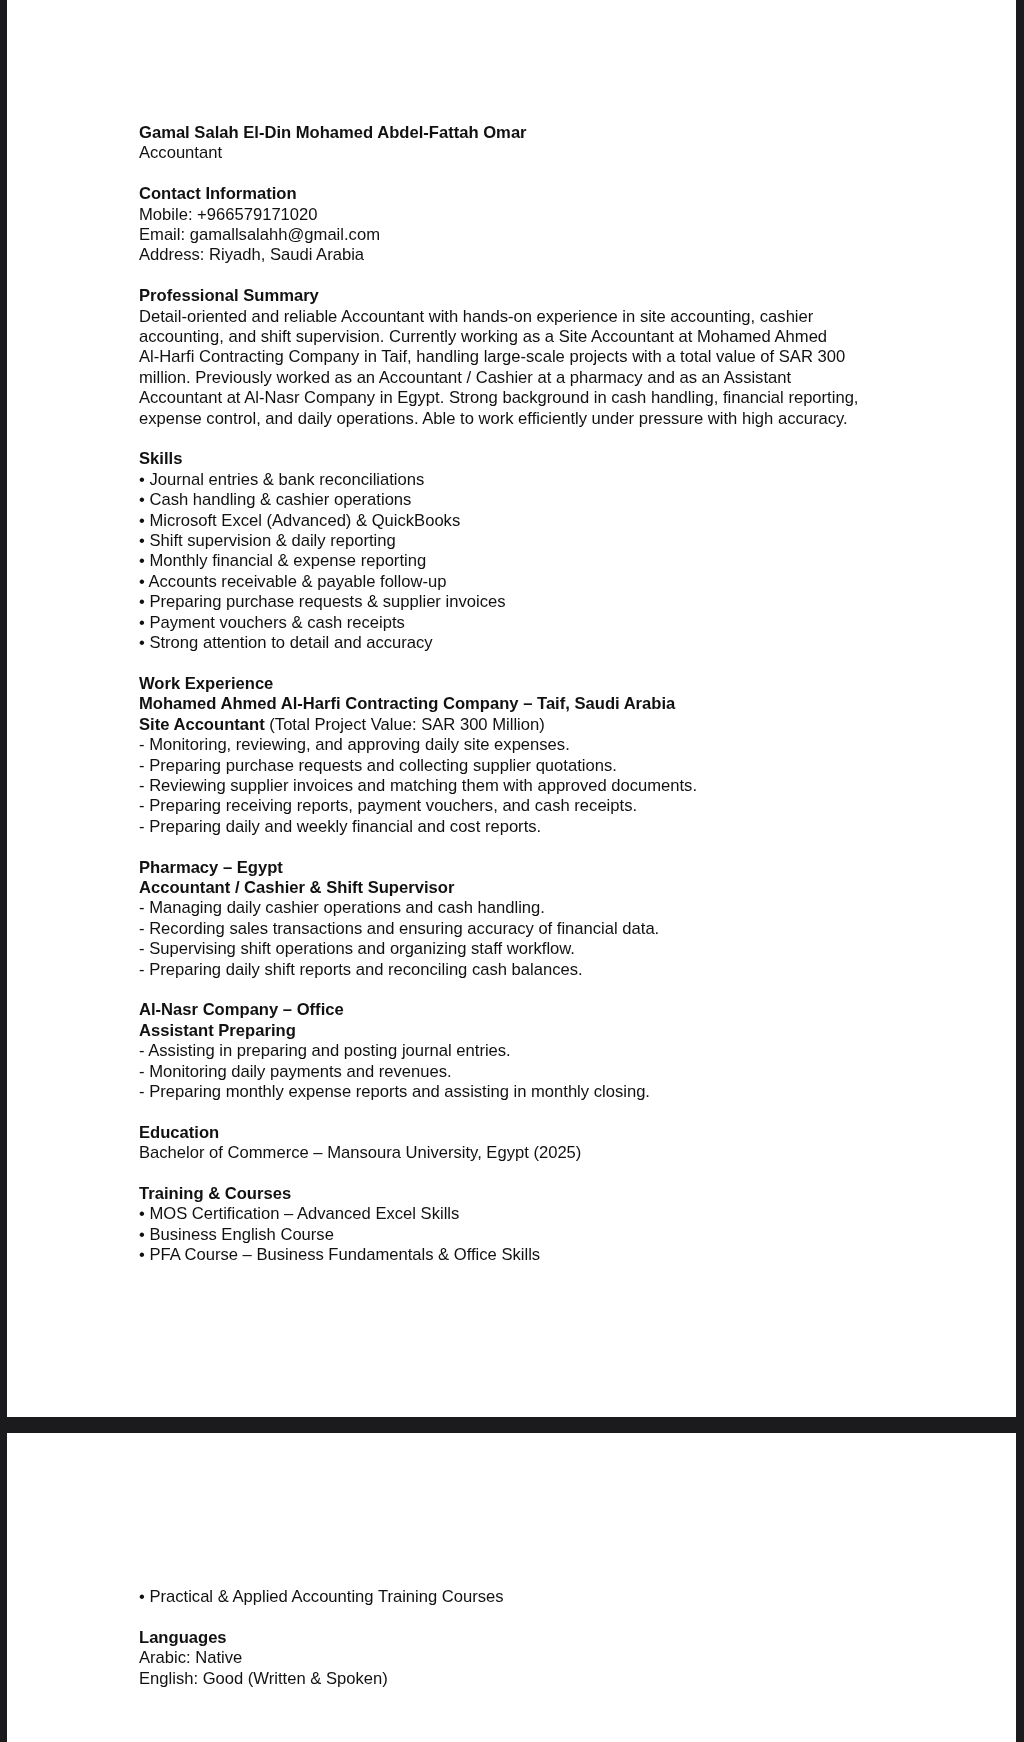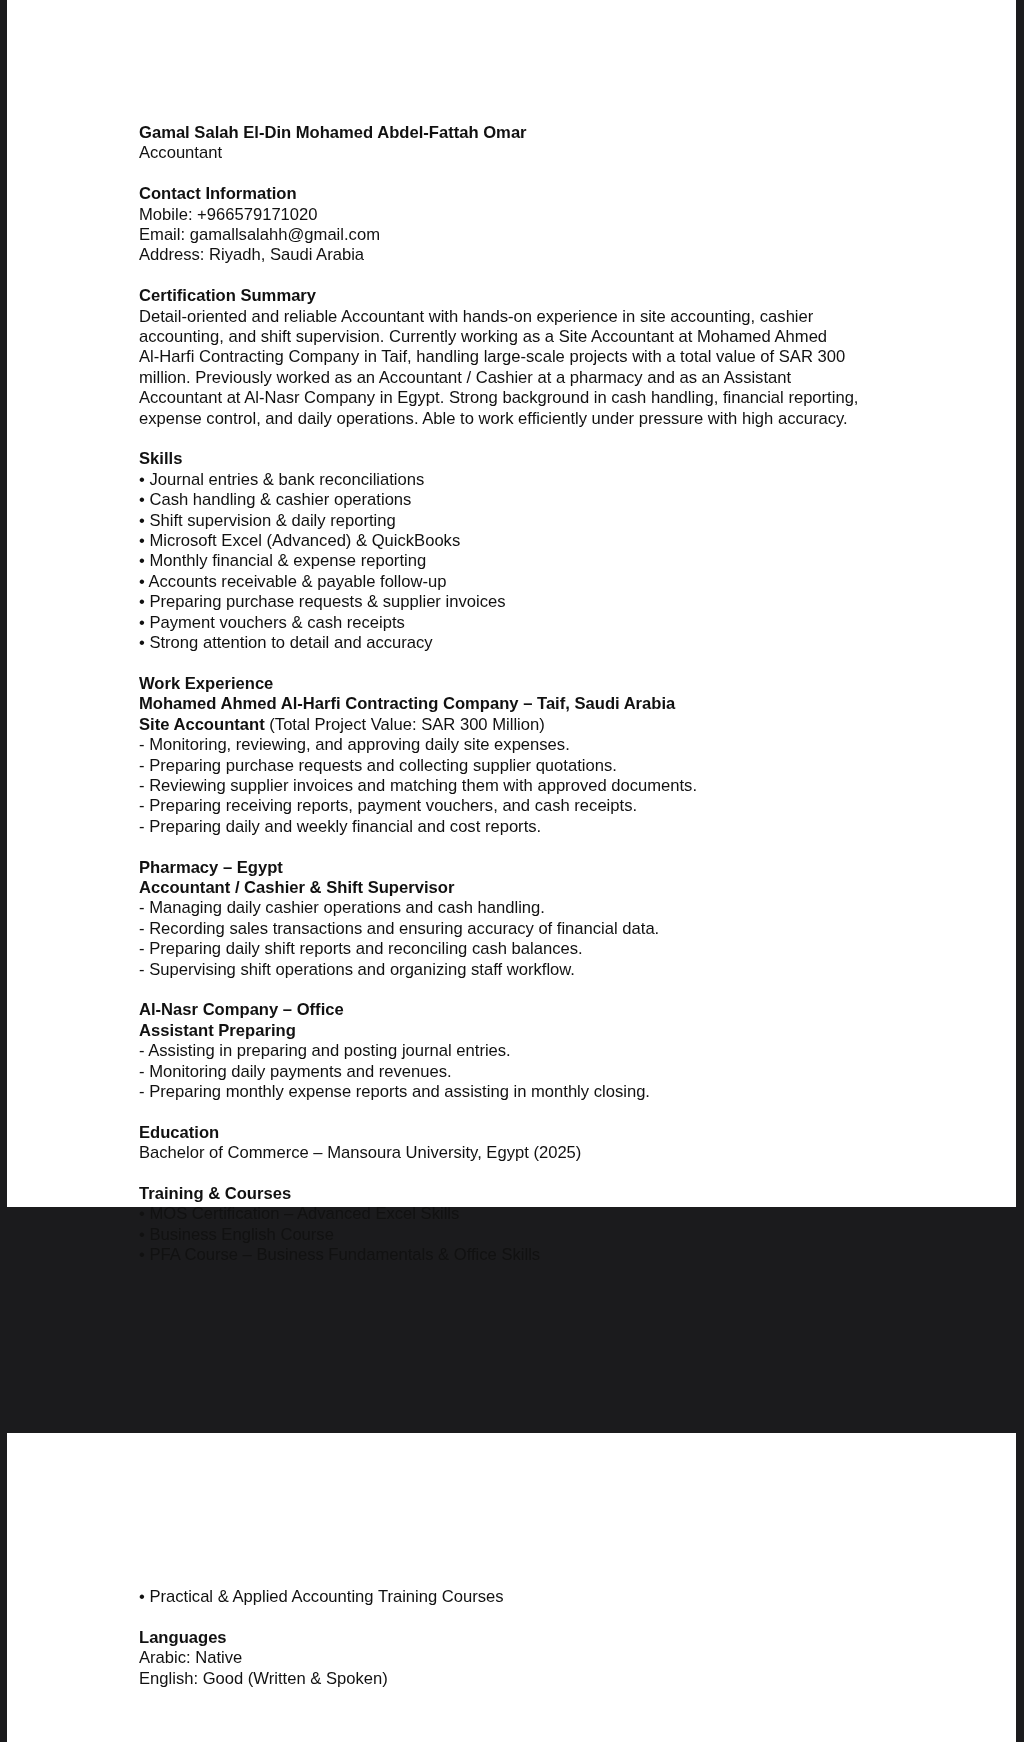--- a/index.html
+++ b/index.html
@@ -3,21 +3,21 @@
 <meta charset="utf-8">
 <style>
   html, body { margin: 0; padding: 0; }
   body {
     width: 1024px; height: 1742px; background: #1b1b1d; position: relative; overflow: hidden;
     font-family: "Liberation Sans", sans-serif; color: #111;
   }
   .page {
     position: absolute; left: 7px; width: 1009px; background: #fff;
   }
-  #page1 { top: 0; height: 1207px; }
+  #page1 { top: 0; height: 1417px; }
   #page2 { top: 1433px; height: 391px; }
   .content {
     position: absolute; left: 132px; font-size: 16.6px; line-height: 20.4px;
   }
   #page1 .content { top: 123px; }
   #page2 .content { top: 154px; }
   .line { white-space: nowrap; display: block; min-height: 20.4px; }
   .b { font-weight: bold; }
   .gap { height: 20.4px; }
 </style>
@@ -32,36 +32,36 @@
 
     <div>
       <span class="line b">Contact Information</span>
       <span class="line">Mobile: +966579171020</span>
       <span class="line">Email: gamallsalahh@gmail.com</span>
       <span class="line">Address: Riyadh, Saudi Arabia</span>
     </div>
     <div class="gap"></div>
 
     <div>
-      <span class="line b">Certification Summary</span>
+      <span class="line b">Professional Summary</span>
       <span class="line">Detail-oriented and reliable Accountant with hands-on experience in site accounting, cashier</span>
       <span class="line">accounting, and shift supervision. Currently working as a Site Accountant at Mohamed Ahmed</span>
       <span class="line">Al-Harfi Contracting Company in Taif, handling large-scale projects with a total value of SAR 300</span>
       <span class="line">million. Previously worked as an Accountant / Cashier at a pharmacy and as an Assistant</span>
       <span class="line">Accountant at Al-Nasr Company in Egypt. Strong background in cash handling, financial reporting,</span>
       <span class="line">expense control, and daily operations. Able to work efficiently under pressure with high accuracy.</span>
     </div>
     <div class="gap"></div>
 
     <div>
       <span class="line b">Skills</span>
       <span class="line">• Journal entries &amp; bank reconciliations</span>
       <span class="line">• Cash handling &amp; cashier operations</span>
+      <span class="line">• Microsoft Excel (Advanced) &amp; QuickBooks</span>
       <span class="line">• Shift supervision &amp; daily reporting</span>
-      <span class="line">• Microsoft Excel (Advanced) &amp; QuickBooks</span>
       <span class="line">• Monthly financial &amp; expense reporting</span>
       <span class="line">• Accounts receivable &amp; payable follow-up</span>
       <span class="line">• Preparing purchase requests &amp; supplier invoices</span>
       <span class="line">• Payment vouchers &amp; cash receipts</span>
       <span class="line">• Strong attention to detail and accuracy</span>
     </div>
     <div class="gap"></div>
 
     <div>
       <span class="line b">Work Experience</span>
@@ -73,22 +73,22 @@
         <span class="line">- Reviewing supplier invoices and matching them with approved documents.</span>
         <span class="line">- Preparing receiving reports, payment vouchers, and cash receipts.</span>
         <span class="line">- Preparing daily and weekly financial and cost reports.</span>
       </div>
       <div class="gap"></div>
       <div>
         <span class="line b">Pharmacy – Egypt</span>
         <span class="line b">Accountant / Cashier &amp; Shift Supervisor</span>
         <span class="line">- Managing daily cashier operations and cash handling.</span>
         <span class="line">- Recording sales transactions and ensuring accuracy of financial data.</span>
+        <span class="line">- Supervising shift operations and organizing staff workflow.</span>
         <span class="line">- Preparing daily shift reports and reconciling cash balances.</span>
-        <span class="line">- Supervising shift operations and organizing staff workflow.</span>
       </div>
       <div class="gap"></div>
       <div>
         <span class="line b">Al-Nasr Company – Office</span>
         <span class="line b">Assistant Preparing</span>
         <span class="line">- Assisting in preparing and posting journal entries.</span>
         <span class="line">- Monitoring daily payments and revenues.</span>
         <span class="line">- Preparing monthly expense reports and assisting in monthly closing.</span>
       </div>
     </div>

